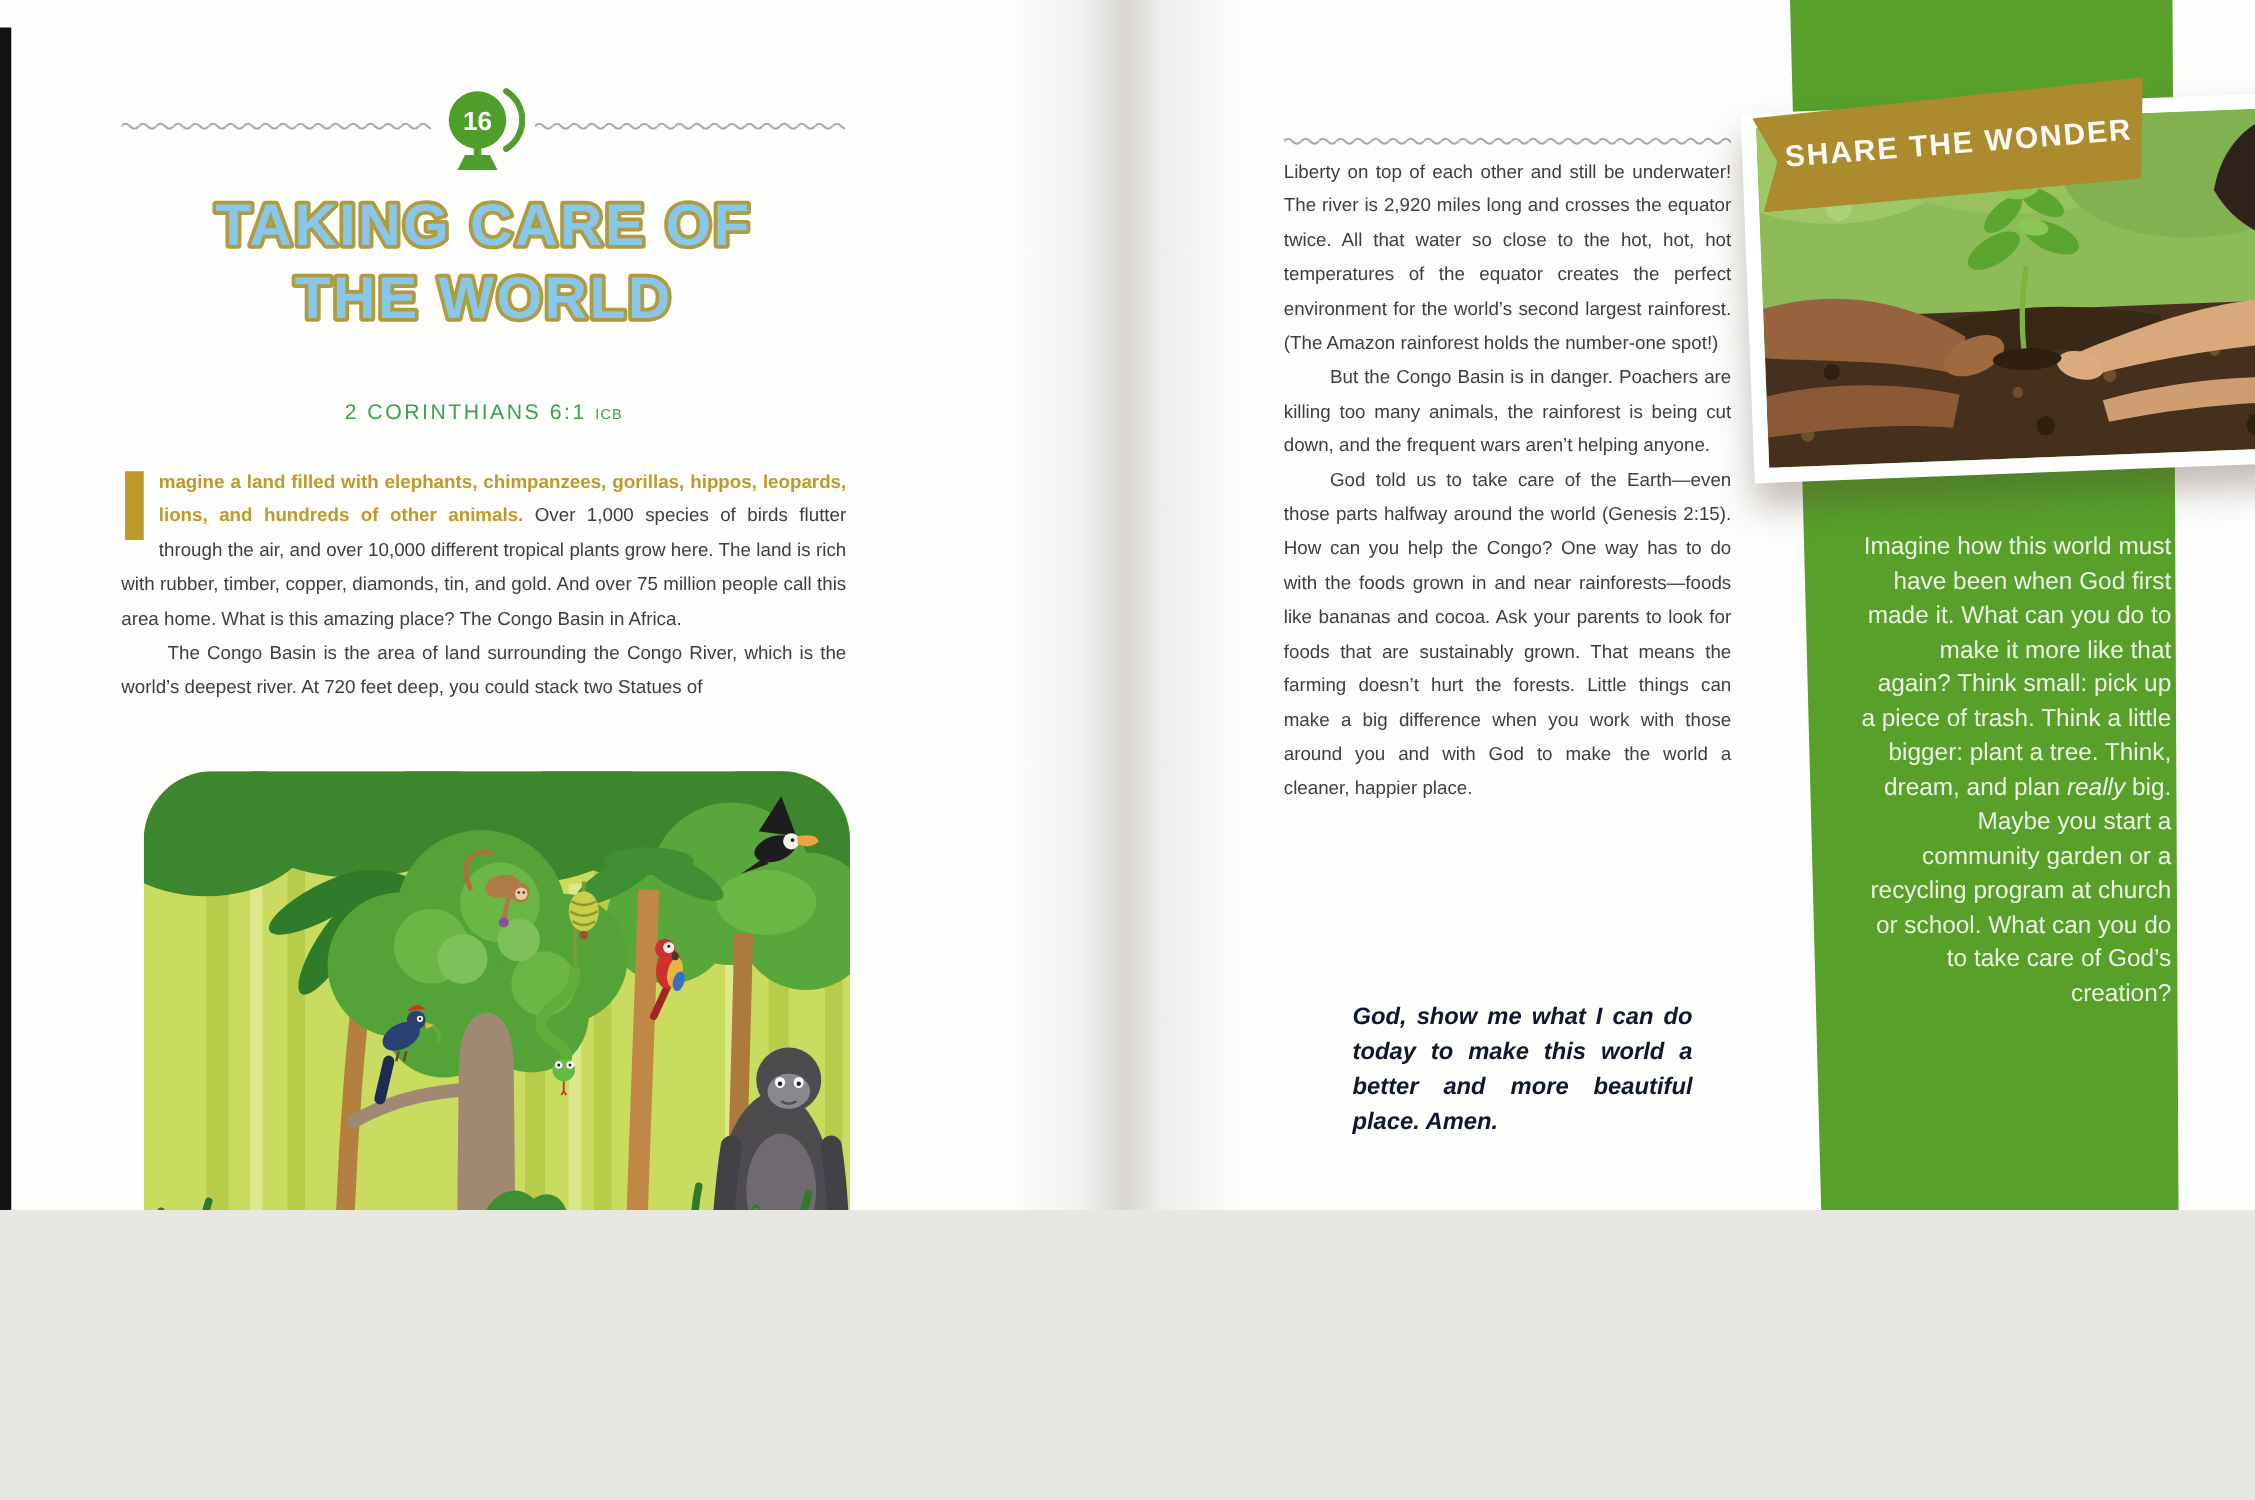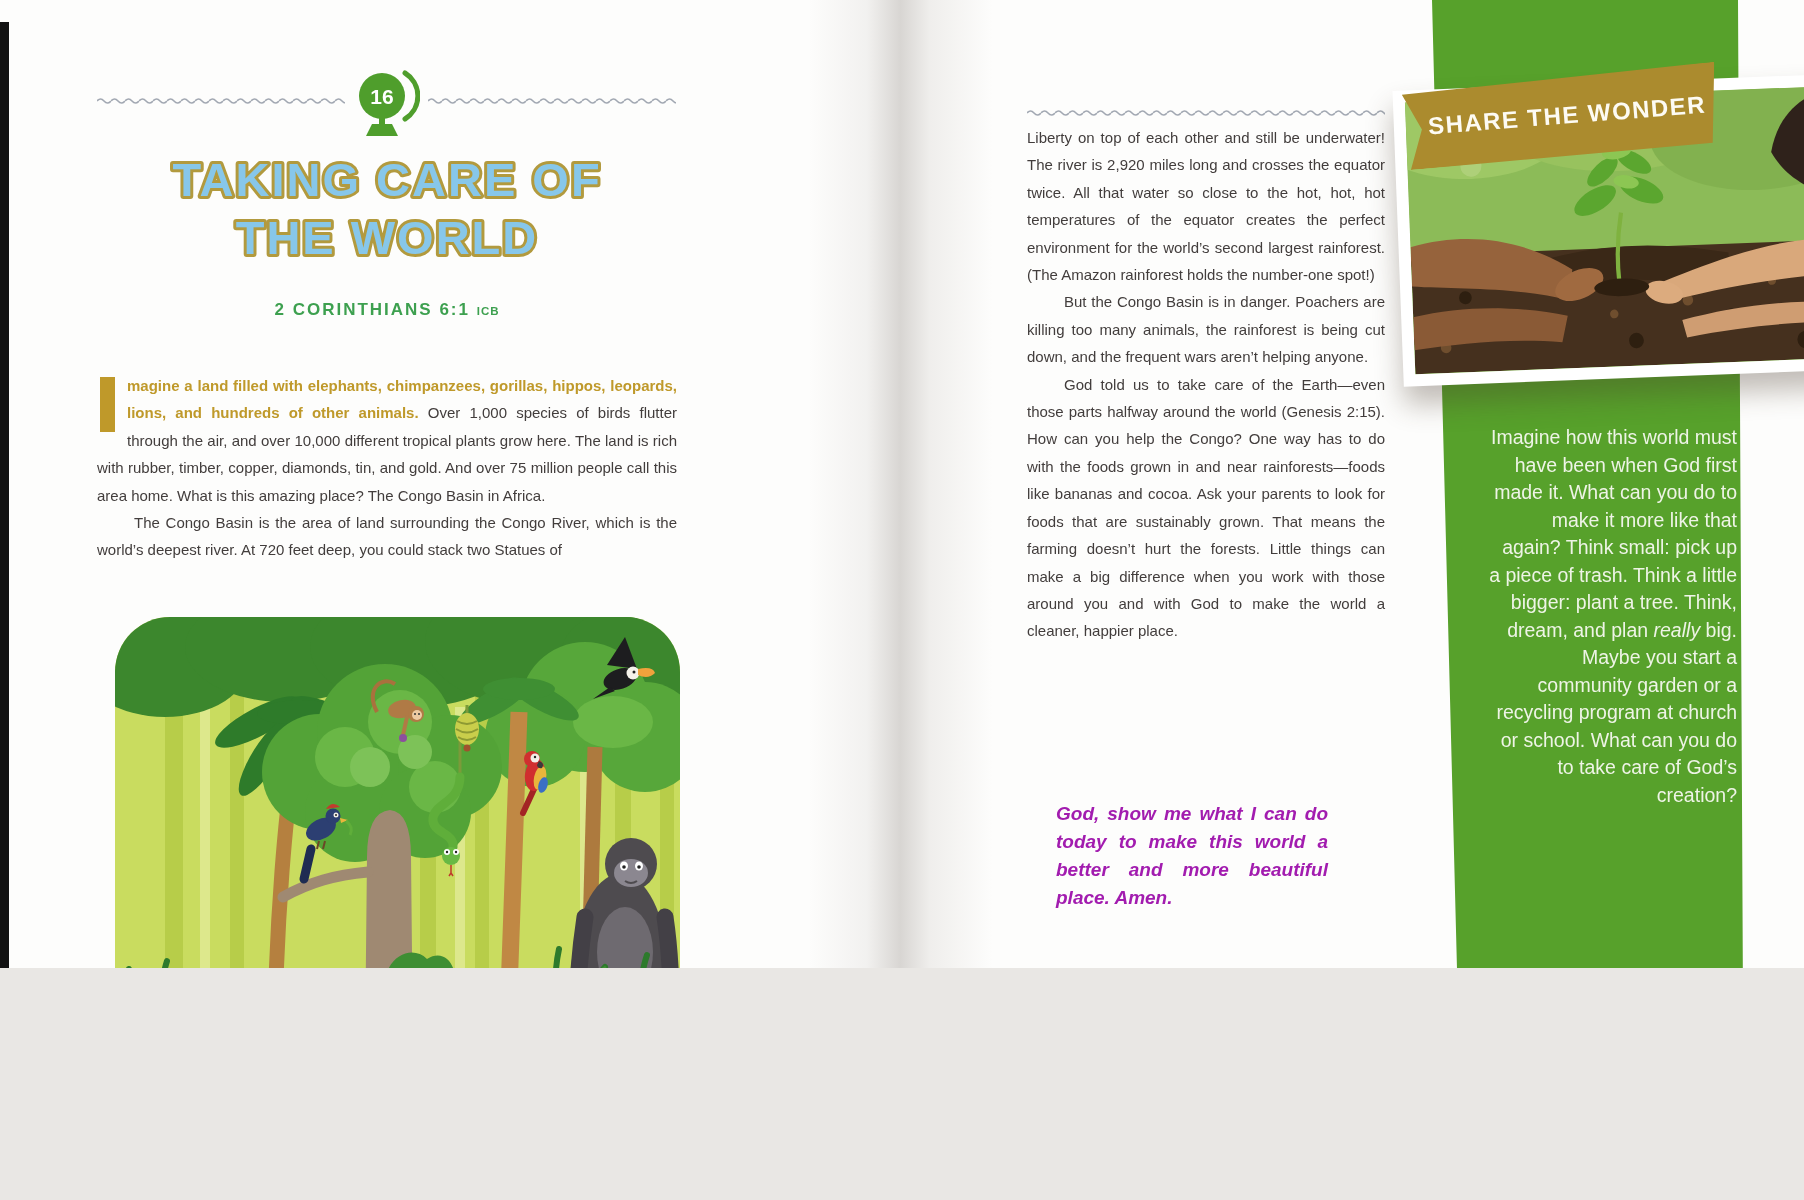--- a/index.html
+++ b/index.html
@@ -2,32 +2,32 @@
 <html><head>
 <meta charset="utf-8">
 <style>
   html,body{margin:0;padding:0;background:#e9e7e4;}
   #page{position:relative;width:1804px;height:968px;background:#fdfdfc;overflow:hidden;
         font-family:"Liberation Sans",sans-serif;}
   .abs{position:absolute;}
   
   .verse{width:580px;left:97px;top:286px;text-align:center;color:#3da04f;font-size:21px;
          font-weight:600;letter-spacing:.6px;}
-  .scripture{width:580px;left:97px;top:300px;text-align:center;color:#3da04f;font-size:17px;
-         font-weight:700;letter-spacing:2px;}
+  .scripture{width:580px;left:97px;top:320px;text-align:center;color:#3da04f;font-size:17px;
+         font-weight:400;letter-spacing:2px;}
   .scripture .ver{font-size:11.5px;letter-spacing:1px;}
   .body-col{color:#423d3c;font-size:15px;line-height:27.4px;text-align:justify;}
   .left-body{left:97px;top:372px;width:580px;}
   .right-body{left:1027px;top:124px;width:358px;}
   .lead{color:#bf992a;font-weight:bold;}
   .dropcap{float:left;width:15px;height:55px;background:#bf992a;margin:5px 12px 0 3px;
            overflow:hidden;color:transparent;}
   .indent{text-indent:37px;margin:0;}
   p{margin:0;}
-  .prayer{left:1056px;top:800px;width:272px;color:#a21caf;font-weight:bold;font-style:italic;
+  .prayer{left:1082px;top:800px;width:272px;color:#0f172a;font-weight:bold;font-style:italic;
           font-size:19px;line-height:28px;text-align:justify;}
   .pagenum{left:1338px;top:1100px;color:#1e1c1b;font-weight:bold;font-size:18px;}
   
   .banner{left:1404px;top:74px;width:314px;height:84px;background:#ab8b2e;z-index:6;
           transform:rotate(-4.5deg);
           clip-path:polygon(0 10%,100% 0,97.5% 96%,1% 100%,5.5% 53%);
           display:flex;align-items:center;justify-content:center;}
   .banner span{color:#fdfbf3;font-weight:bold;font-size:24px;letter-spacing:1.5px;padding-left:12px;}
   .photo{left:1398px;top:82px;width:436px;height:272px;background:#fff;padding:12px;z-index:5;
          transform:rotate(-2.2deg);box-shadow:0 18px 28px rgba(70,55,40,.33);}

